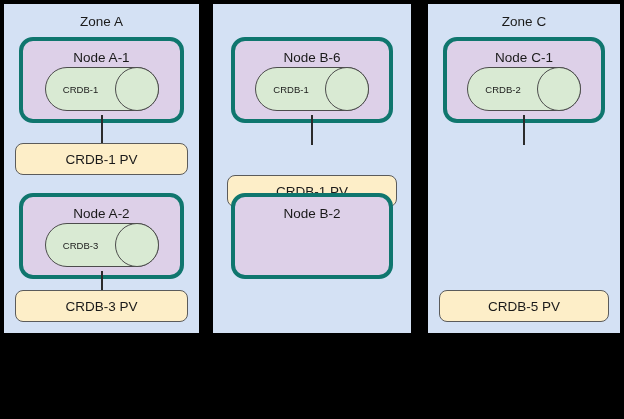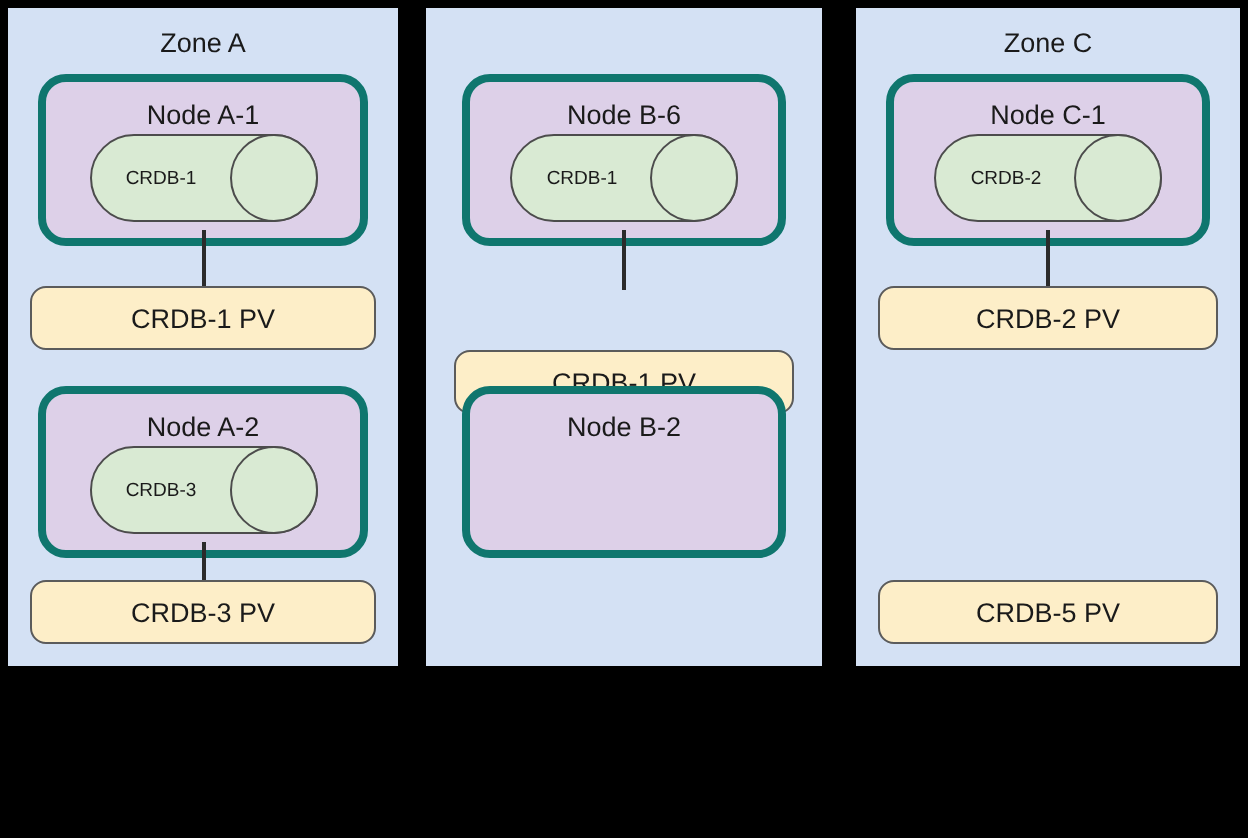--- a/index.html
+++ b/index.html
@@ -205,18 +205,17 @@
 
     <div class="node node-top">
       <div class="node-label">Node C-1</div>
       <div class="cylinder">
         <div class="cyl-body"></div>
         <div class="cyl-cap"></div>
         <div class="cyl-label">CRDB-2</div>
       </div>
     </div>
     <div class="connector conn-top"></div>
-    <div class="pv pv-top">CRDB-2 PV</div>
 
     <div class="pv pv-bottom">CRDB-5 PV</div>
   </div>
 
 </div>
 
 </body></html>

